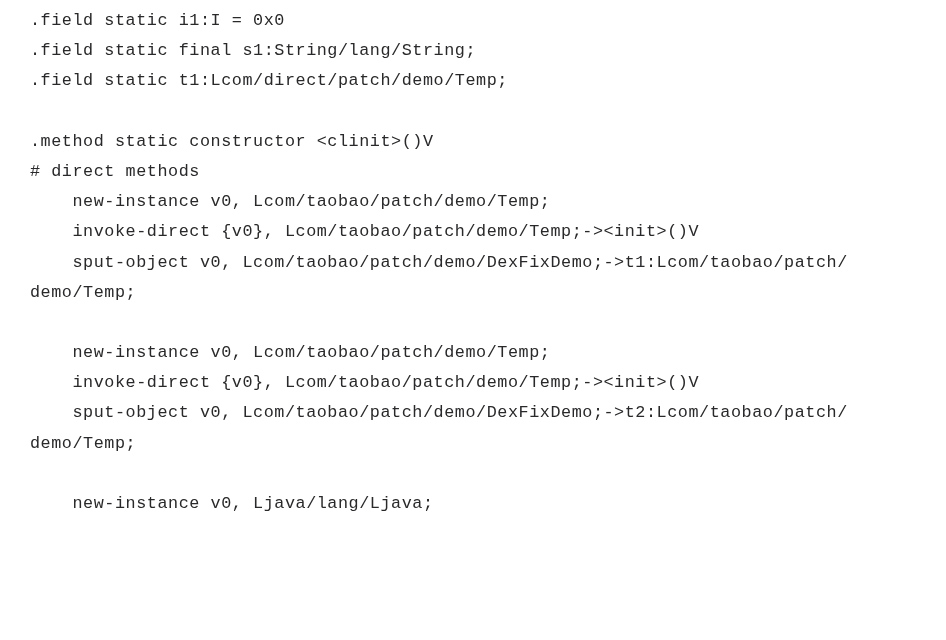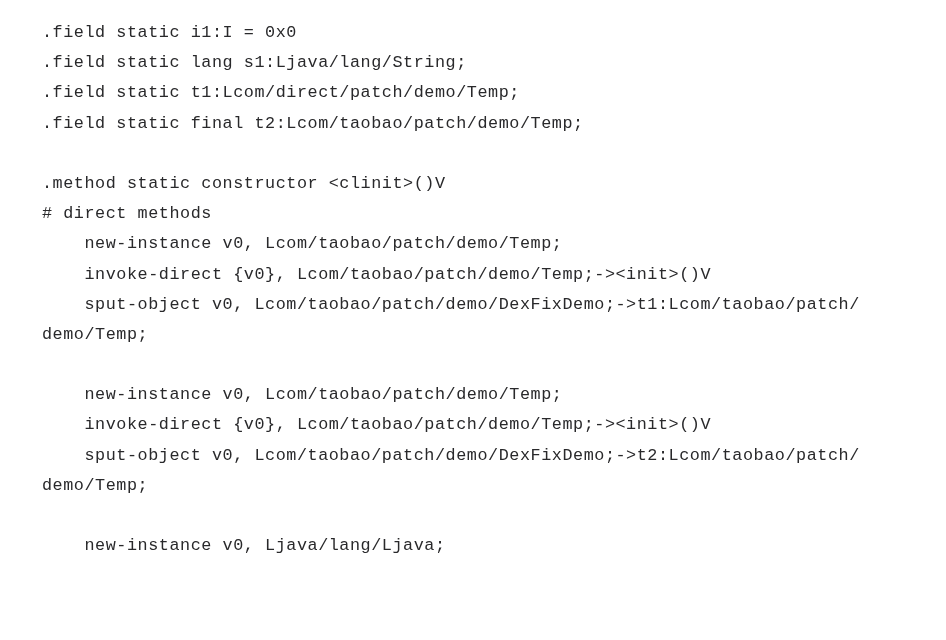--- a/index.html
+++ b/index.html
@@ -15,21 +15,21 @@
     overflow: hidden;
   }
 
   #code-listing {
     position: absolute;
     left: 0;
     top: 0;
     width: 946px;
     height: 640px;
     background: #ffffff;
-    padding: 16px;
+    padding: 4px;
     box-sizing: border-box;
   }
 
   .code-line {
     position: relative;
     height: 30.2px;
     line-height: 30.2px;
     font-size: 16.8px;
     letter-spacing: 0.55px;
     color: #29292b;
@@ -48,23 +48,22 @@
   
   #code-listing > .code-line:first-child {
     margin-top: 2px;
   }
 </style>
 </head>
 <body>
 
 <div id="code-listing" style="background: rgb(255, 255, 255); color: rgb(41, 41, 43);">
     <div class="code-line">.field static i1:I = 0x0</div>
-    <div class="code-line">.field static lang s1:Ljava/lang/String;</div>
+    <div class="code-line">.field static final s1:String/lang/String;</div>
     <div class="code-line">.field static t1:Lcom/direct/patch/demo/Temp;</div>
-    <div class="code-line">.field static final t2:Lcom/taobao/patch/demo/Temp;</div>
     <div class="code-line blank"></div>
     <div class="code-line">.method static constructor &lt;clinit&gt;()V</div>
     <div class="code-line"># direct methods</div>
     <div class="code-line">    new-instance v0, Lcom/taobao/patch/demo/Temp;</div>
     <div class="code-line">    invoke-direct {v0}, Lcom/taobao/patch/demo/Temp;-&gt;&lt;init&gt;()V</div>
     <div class="code-line">    sput-object v0, Lcom/taobao/patch/demo/DexFixDemo;-&gt;t1:Lcom/taobao/patch/</div>
     <div class="code-line">demo/Temp;</div>
     <div class="code-line blank"></div>
     <div class="code-line">    new-instance v0, Lcom/taobao/patch/demo/Temp;</div>
     <div class="code-line">    invoke-direct {v0}, Lcom/taobao/patch/demo/Temp;-&gt;&lt;init&gt;()V</div>

